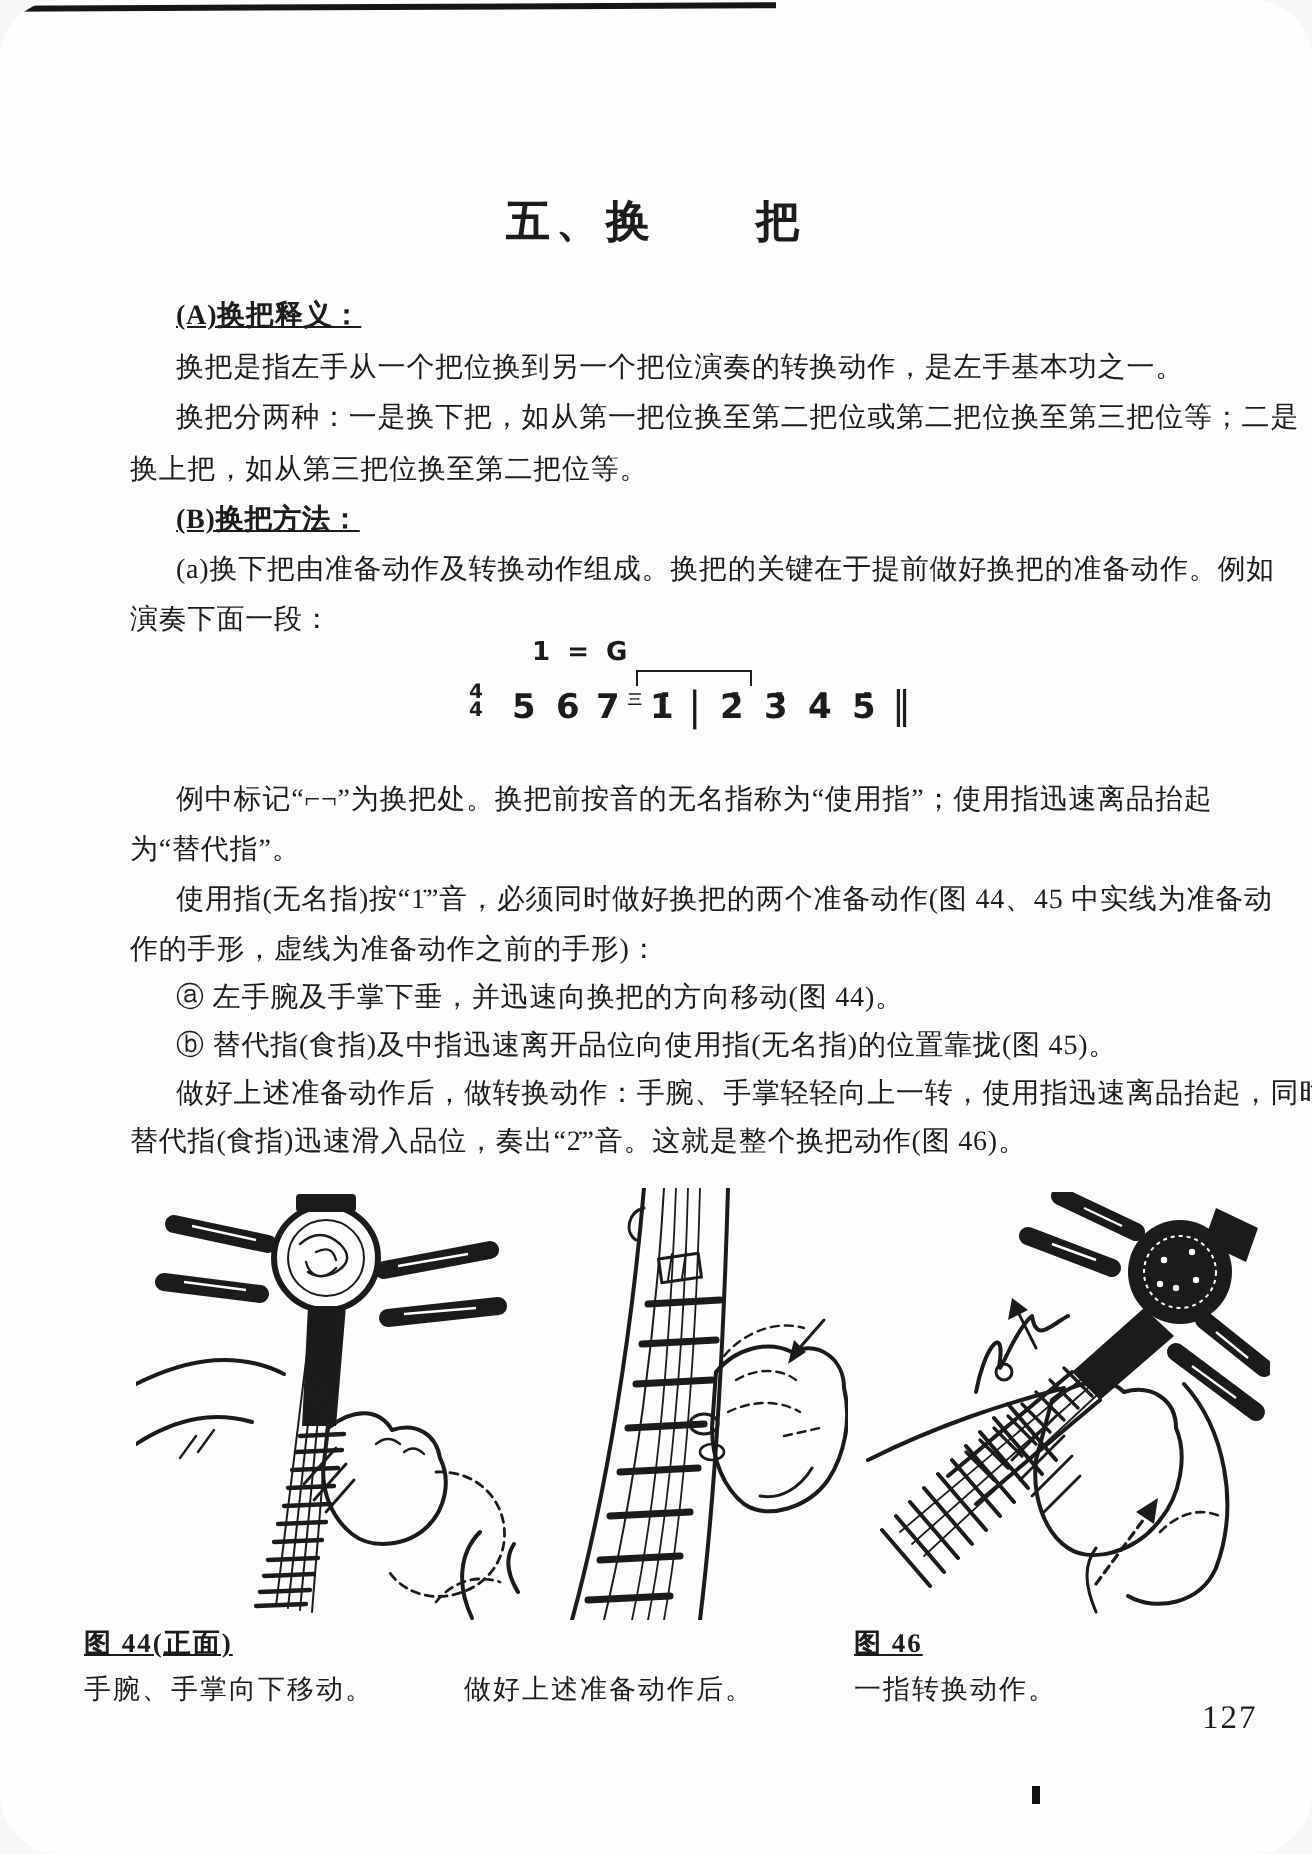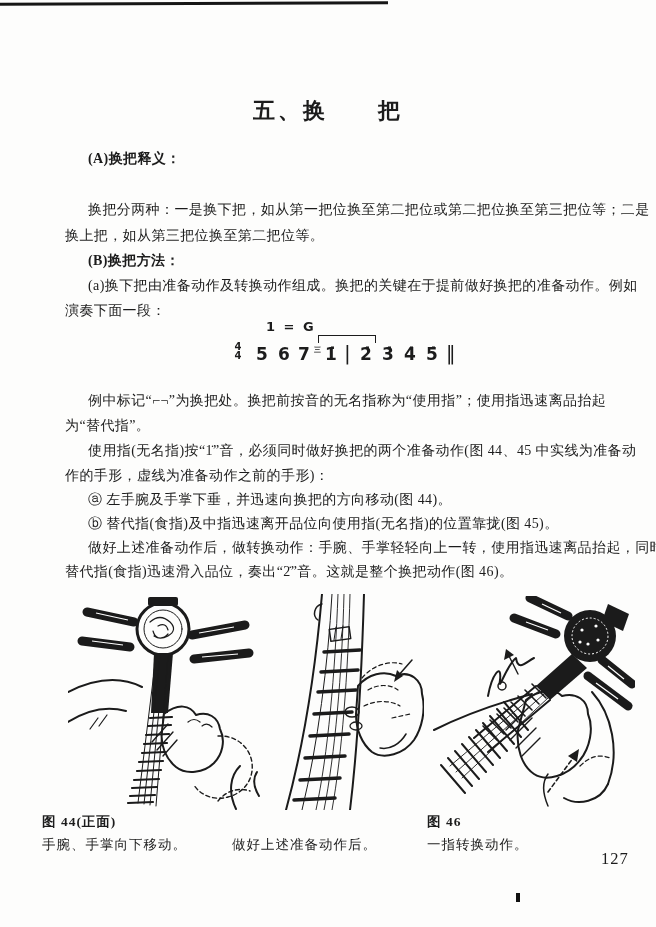--- a/index.html
+++ b/index.html
@@ -1,22 +1,22 @@
 <!DOCTYPE html>
 <html><head>
 <meta charset="utf-8">
 <style>
   html,body{margin:0;padding:0;}
   body{width:656px;height:927px;background:#f6f6f4;font-family:"Liberation Serif","DejaVu Serif",serif;color:#1c1c1c;}
-  .page{position:relative;width:656px;height:927px;background:#fdfdfc;overflow:hidden;}
+  .page{position:relative;width:656px;height:927px;background:#fdfdfc;overflow:hidden;border-radius:30px;}
   .scanline{position:absolute;top:2px;left:0;width:388px;height:3px;background:#161616;transform:rotate(-0.25deg);}
   .speck{position:absolute;left:516px;top:893px;width:4px;height:9px;background:#111;}
   .tline{position:absolute;font-size:14px;letter-spacing:0.4px;white-space:pre;line-height:19px;}
   .ind{left:88px;} .noind{left:65px;}
-  .bold{font-weight:bold;}
+  .bold{font-weight:bold;text-decoration:underline;}
   .title{position:absolute;top:96px;left:0;width:656px;text-align:center;font-size:22px;font-weight:bold;letter-spacing:3px;}
   .musickey{position:absolute;top:319px;left:266px;font-family:"DejaVu Sans",sans-serif;font-weight:bold;font-size:13px;letter-spacing:2px;}
   .musicrow{position:absolute;top:344px;left:232px;width:250px;height:30px;font-family:"DejaVu Sans",sans-serif;font-weight:bold;font-size:17px;}
   .mt{position:absolute;top:0;}
   .meter{left:0;top:-2px;font-size:10px;line-height:9px;text-align:center;width:12px;}
   .fing{left:82px;top:1px;font-size:7px;}
   .bracket{position:absolute;left:86px;top:-9px;width:56px;height:7px;border-top:1.6px solid #1c1c1c;border-left:1.6px solid #1c1c1c;border-right:1.6px solid #1c1c1c;}
   .barline{left:112px;top:-3px;font-weight:normal;font-size:20px;}
   .endbar{left:214px;top:-2px;font-weight:normal;font-size:19px;letter-spacing:-2px;}
   .fig{position:absolute;}
@@ -28,20 +28,21 @@
 </style>
 </head>
 <body>
 
 <div class="page">
   <div class="scanline"></div>
 
   <div class="title">五、换　　把</div>
 
   <div class="tline ind bold" style="top:149px">(A)换把释义：</div>
+  <div class="tline ind" style="top:175px">换把是指左手从一个把位换到另一个把位演奏的转换动作，是左手基本功之一。</div>
   <div class="tline noind" style="top:226px">换上把，如从第三把位换至第二把位等。</div>
   <div class="tline ind" style="top:200px">换把分两种：一是换下把，如从第一把位换至第二把位或第二把位换至第三把位等；二是</div>
   <div class="tline ind bold" style="top:251px">(B)换把方法：</div>
   <div class="tline ind" style="top:276px">(a)换下把由准备动作及转换动作组成。换把的关键在于提前做好换把的准备动作。例如</div>
   <div class="tline noind" style="top:301px">演奏下面一段：</div>
 
   <div class="musickey">1 = G</div>
 
   <div class="musicrow">
     <span class="mt meter"><span>4</span><br><span>4</span></span>

